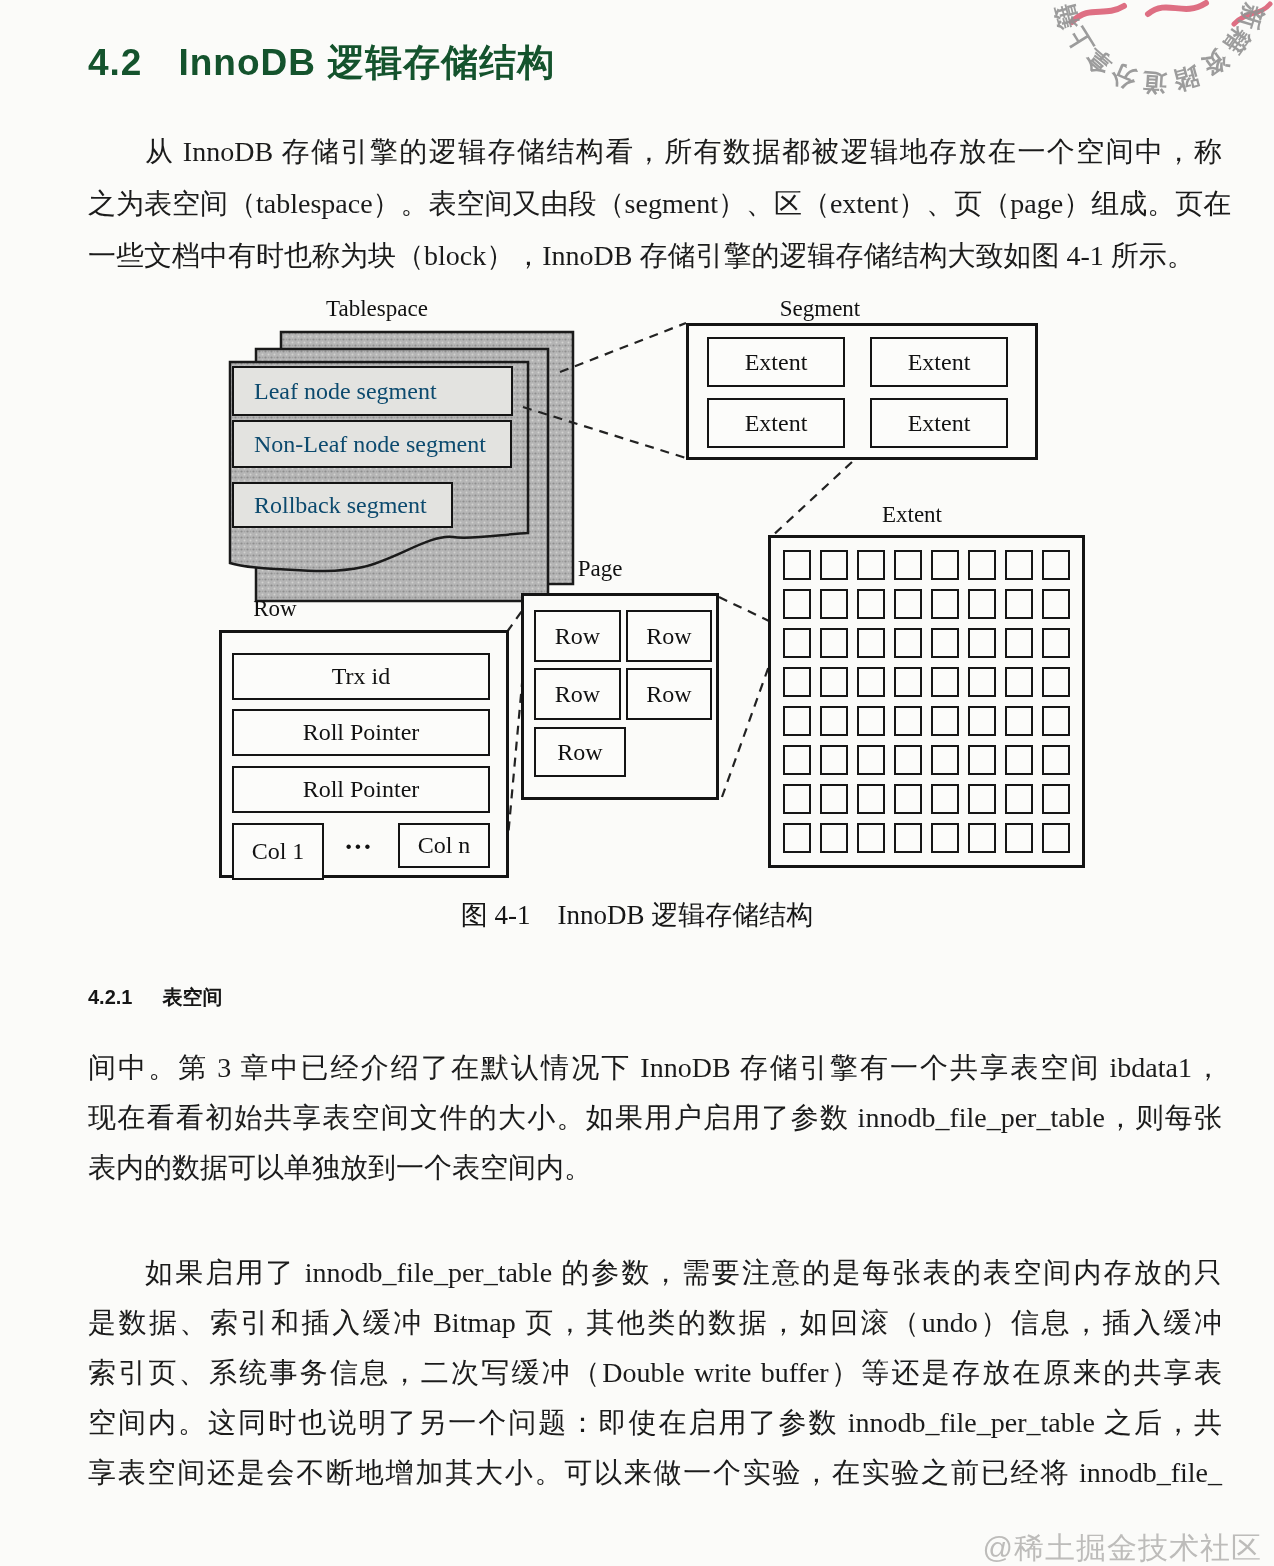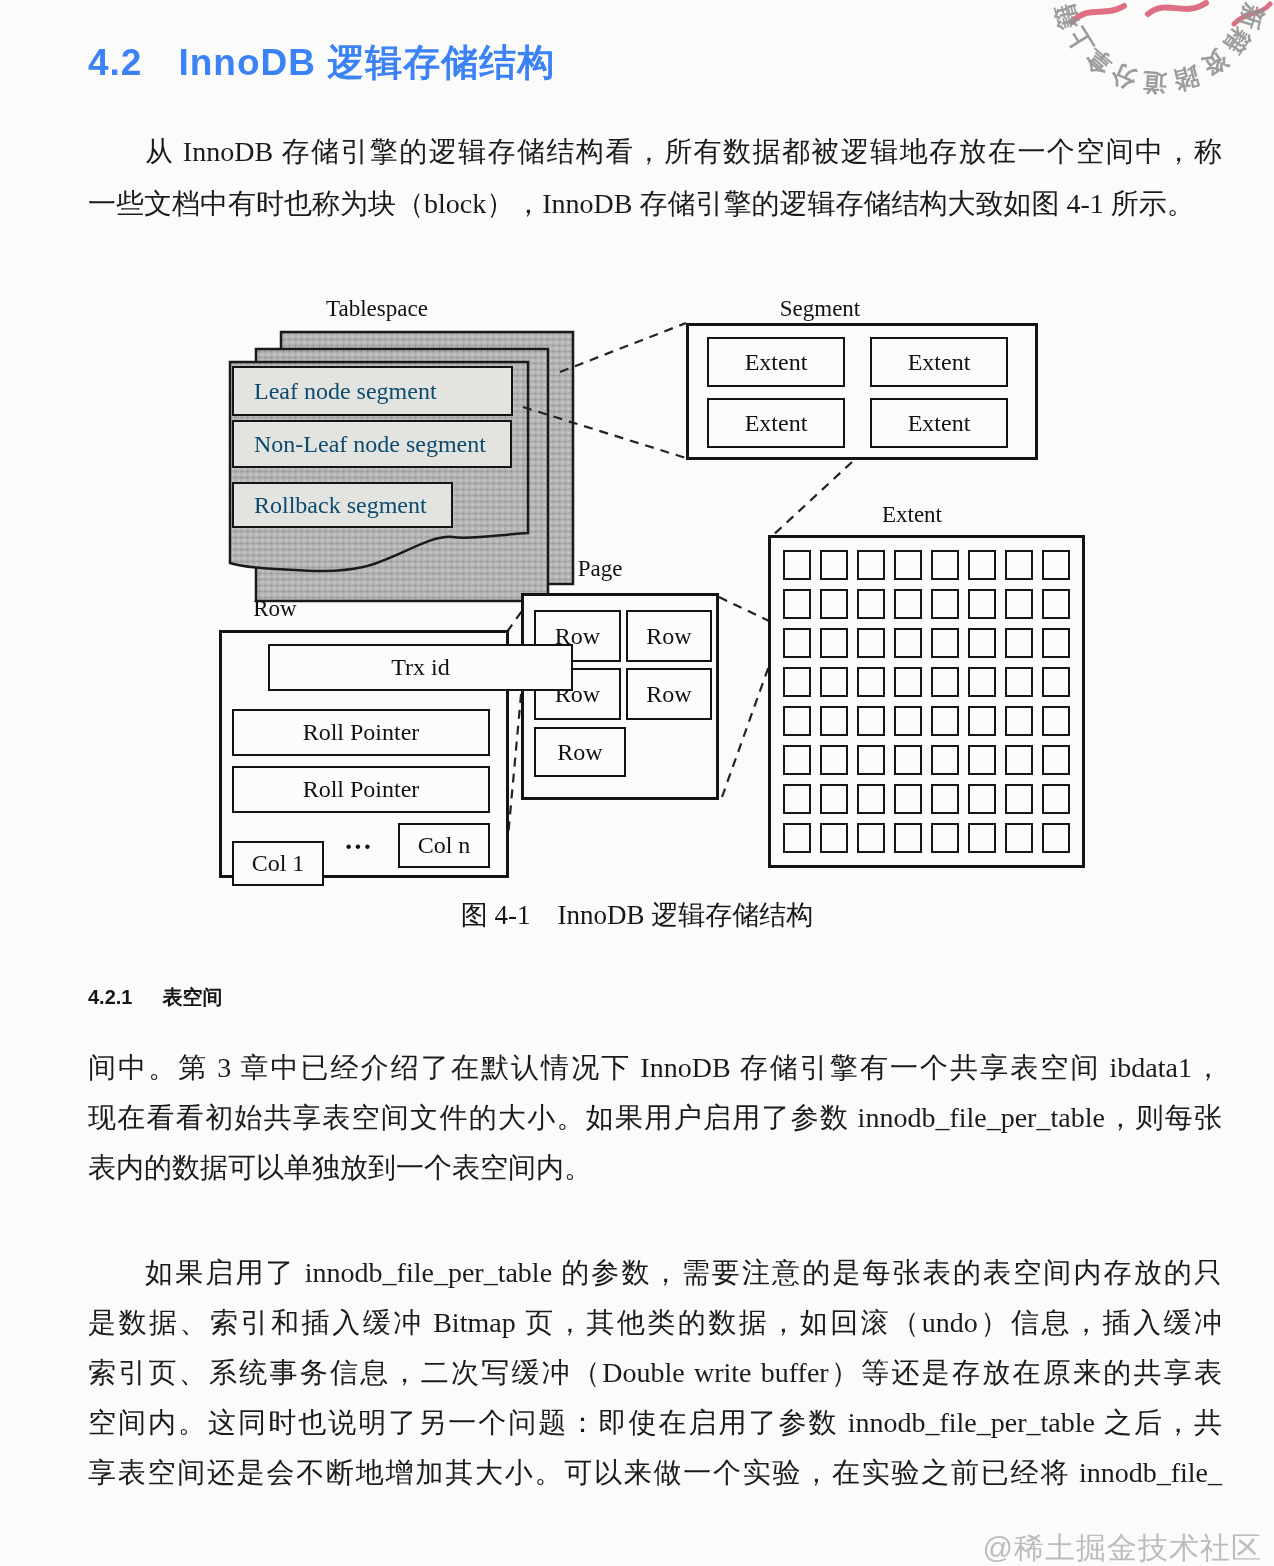--- a/index.html
+++ b/index.html
@@ -1,20 +1,20 @@
 <!DOCTYPE html>
 <html><head>
 <meta charset="utf-8">
 <style>
   html,body{margin:0;padding:0;}
   body{width:1274px;height:1566px;position:relative;background:#fbfbf9;
        font-family:"Liberation Serif",serif;color:#1c1c1c;overflow:hidden;}
   
   .h1{position:absolute;left:88px;top:38px;font-family:"Liberation Sans",sans-serif;
-      font-weight:bold;font-size:37px;letter-spacing:1px;color:#3b82f6;}
+      font-weight:bold;font-size:37px;letter-spacing:1px;color:#14532d;}
   .h1 .num{margin-right:36px;}
   .h2{position:absolute;left:88px;top:984px;font-family:"Liberation Sans",sans-serif;
       font-weight:bold;font-size:20px;color:#161616;}
   .h2 .num{margin-right:30px;}
   
   .para{position:absolute;left:88px;width:1134px;font-size:28px;color:#1b1b1b;}
   .pline{height:52px;line-height:52px;text-align:justify;text-align-last:justify;
          white-space:nowrap;}
   .pline.first{padding-left:57px;}
   .pline.last{text-align-last:left;}
@@ -73,20 +73,21 @@
   <span class="sc" style="left:205px;top:24px;transform:rotate(125deg);">籍</span>
   <span class="sc" style="left:219px;top:0px;transform:rotate(107deg);">新</span>
 </div>
 
 <div class="h1">
   <span class="num">4.2</span><span>InnoDB 逻辑存储结构</span>
 </div>
 
 <div class="para" id="p1">
   <div class="pline first">从 InnoDB 存储引擎的逻辑存储结构看，所有数据都被逻辑地存放在一个空间中，称</div>
+  <div class="pline">之为表空间（tablespace）。表空间又由段（segment）、区（extent）、页（page）组成。页在</div>
   <div class="pline last">一些文档中有时也称为块（block），InnoDB 存储引擎的逻辑存储结构大致如图 4-1 所示。</div>
 </div>
 
 <div id="diagram">
 
   <svg id="linework" width="1274" height="600">
     <defs>
       <pattern id="stip" width="6" height="6" patternUnits="userSpaceOnUse">
         <rect width="6" height="6" fill="#b5b5b5"></rect>
         <circle cx="1.5" cy="1.5" r="1.1" fill="#8e8e8e"></circle>
@@ -195,24 +196,24 @@
 
   <div class="box" id="page-box">
     <div class="chip" style="left:10px;top:14px;width:87px;height:52px;">Row</div>
     <div class="chip" style="left:102px;top:14px;width:86px;height:52px;">Row</div>
     <div class="chip" style="left:10px;top:72px;width:87px;height:52px;">Row</div>
     <div class="chip" style="left:102px;top:72px;width:86px;height:52px;">Row</div>
     <div class="chip" style="left:10px;top:131px;width:92px;height:50px;">Row</div>
   </div>
 
   <div class="box" id="row-box">
-    <div class="chip" style="left:10px;top:11px;width:305px;height:47px;margin-left:36px;">Trx id</div>
+    <div class="chip" style="left:10px;top:20px;width:258px;height:47px;">Trx id</div>
     <div class="chip" style="left:10px;top:76px;width:258px;height:47px;">Roll Pointer</div>
     <div class="chip" style="left:10px;top:133px;width:258px;height:47px;">Roll Pointer</div>
-    <div class="chip" style="left:10px;top:208px;width:92px;height:45px;">Col 1</div>
+    <div class="chip" style="left:10px;top:190px;width:92px;height:57px;">Col 1</div>
     <div class="dots" style="left:122px;top:198px;">···</div>
     <div class="chip" style="left:176px;top:190px;width:92px;height:45px;">Col n</div>
   </div>
 </div>
 
 <div id="fig-caption">图 4-1　InnoDB 逻辑存储结构</div>
 
 <div class="h2">
   <span class="num">4.2.1</span><span>表空间</span>
 </div>

